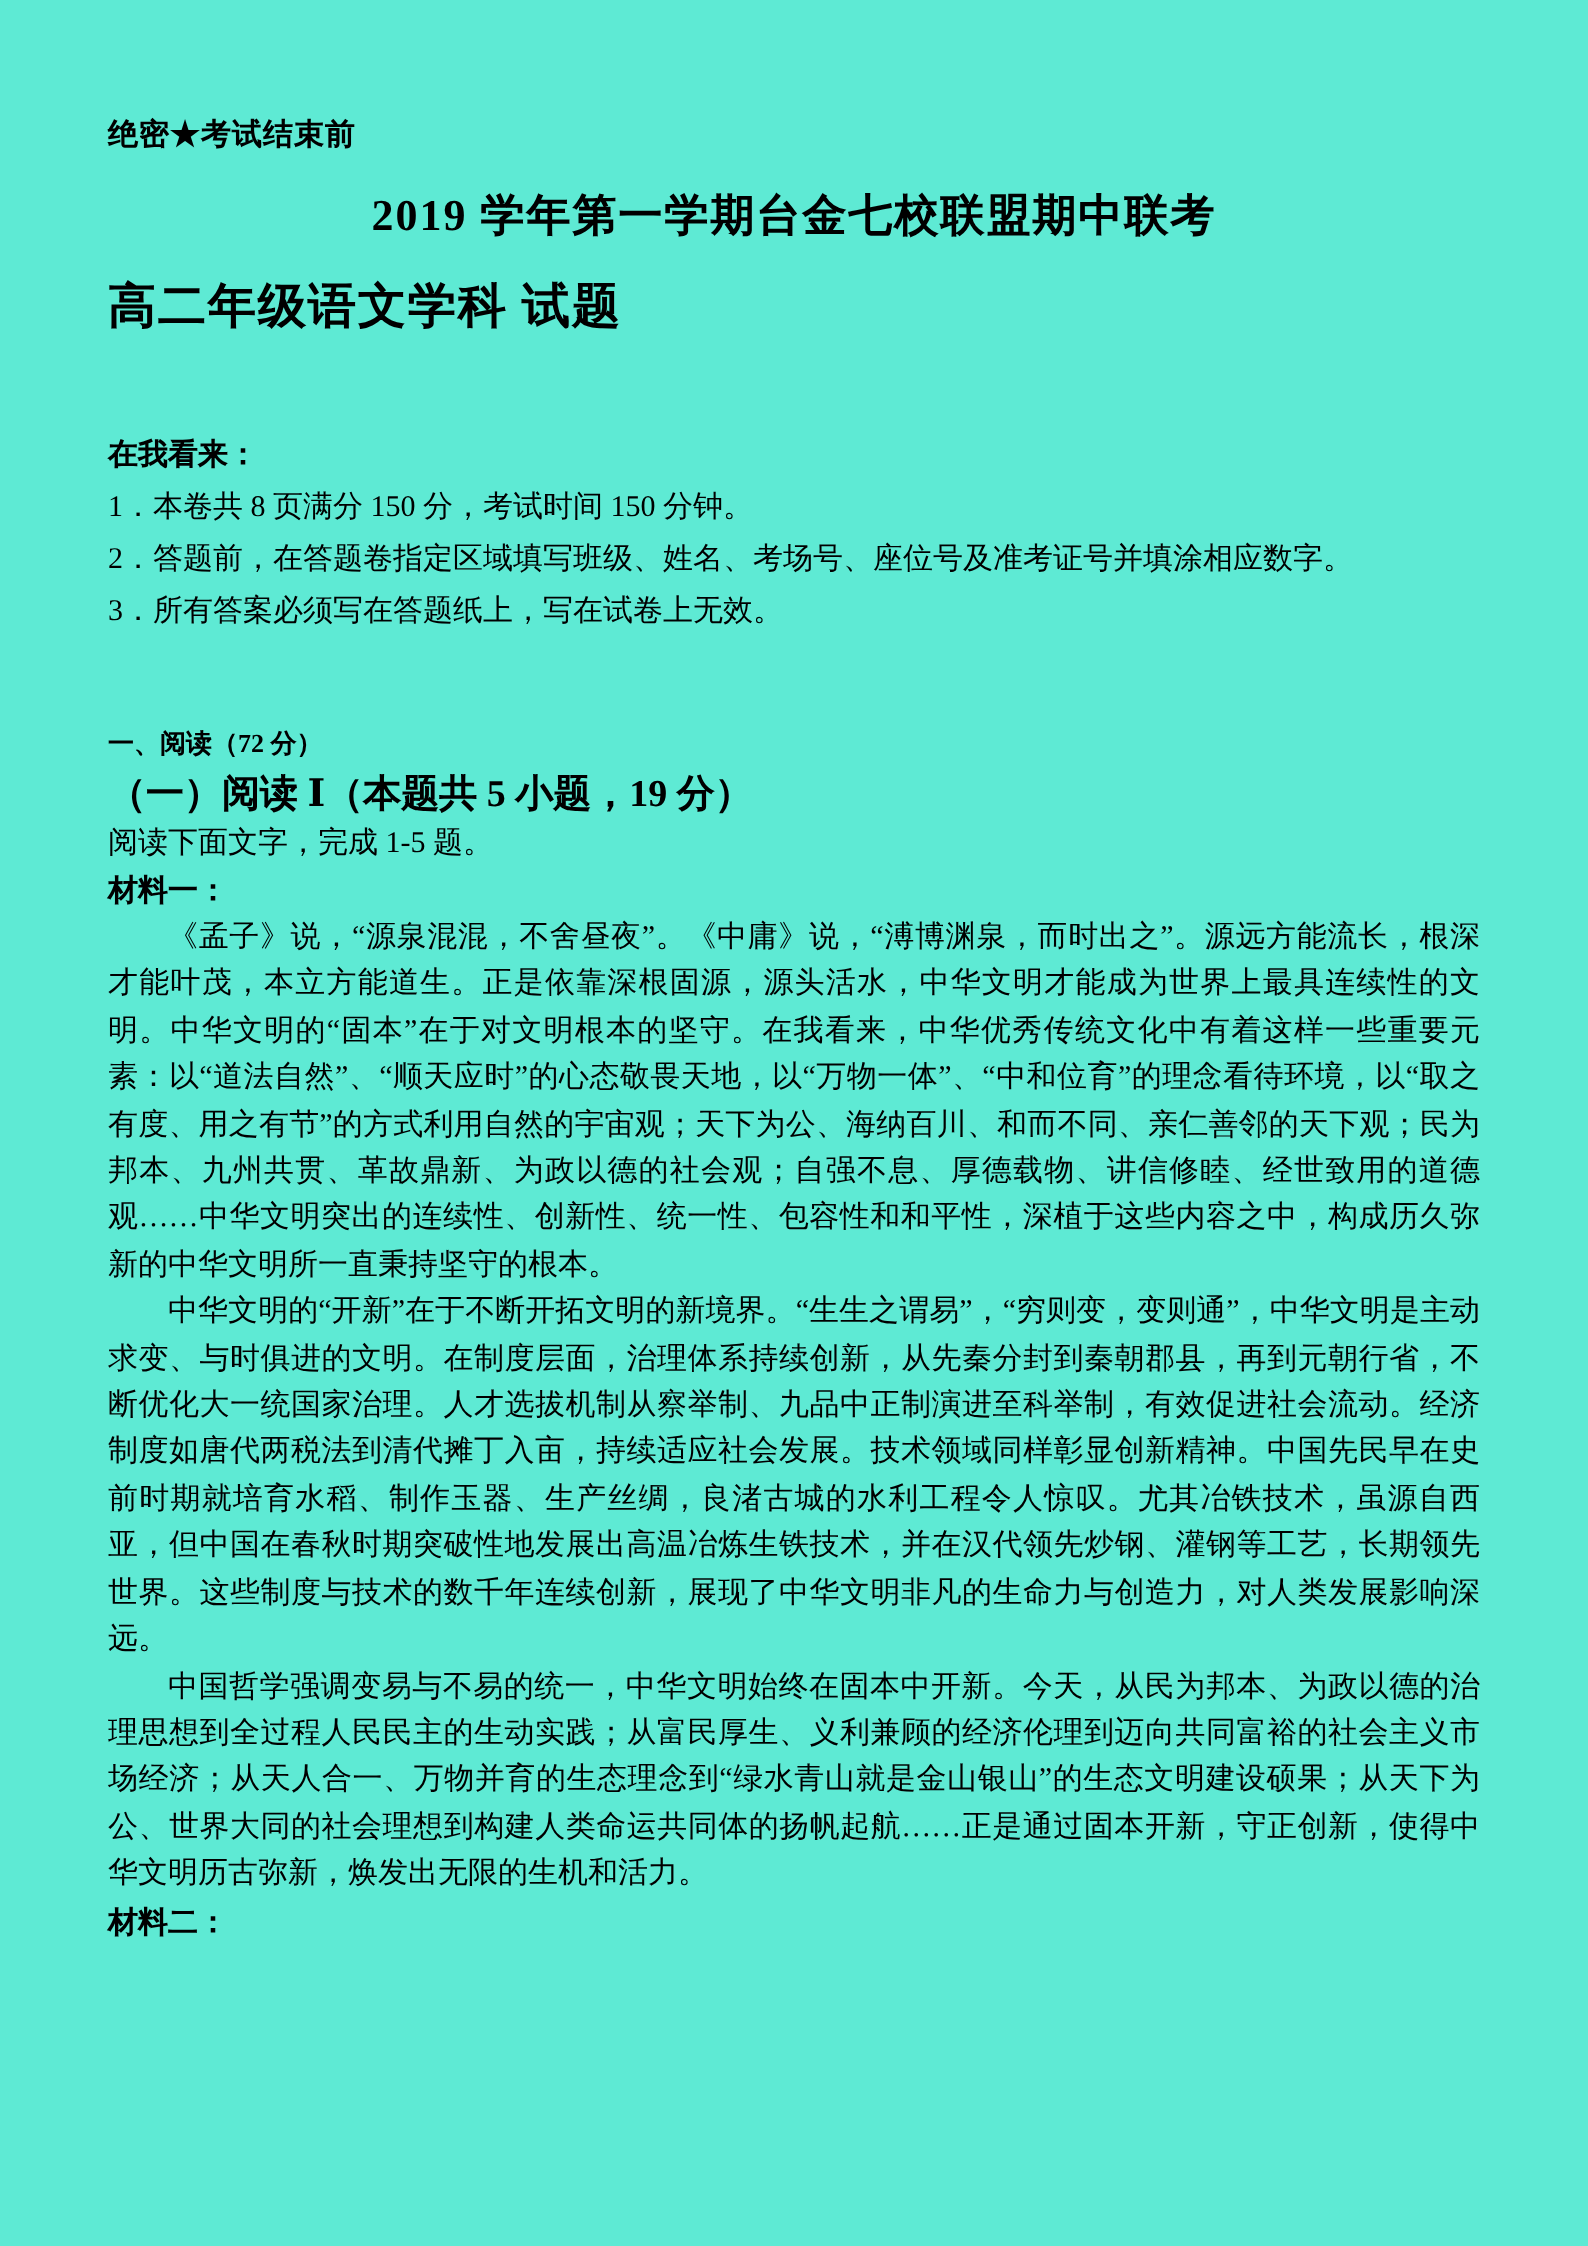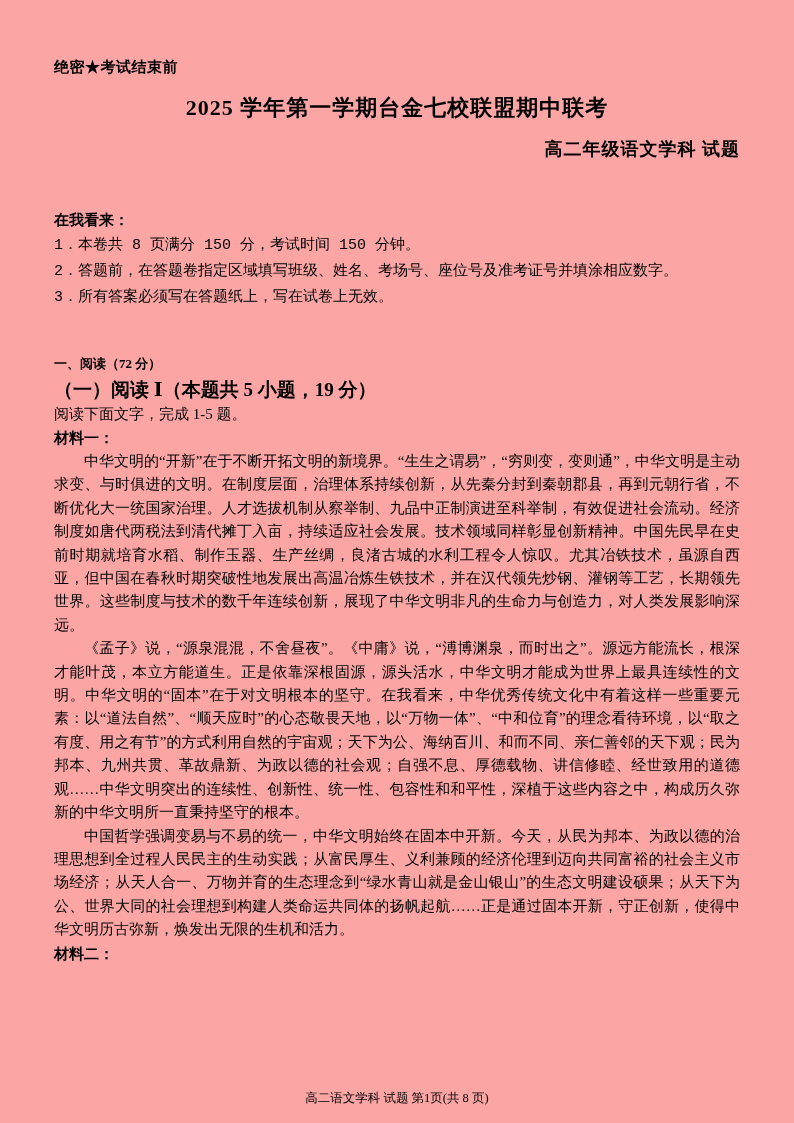--- a/index.html
+++ b/index.html
@@ -5,21 +5,21 @@
   html, body {
     margin: 0;
     padding: 0;
     background: #e8e8e8;
   }
   .page {
     position: relative;
     width: 794px;
     height: 1123px;
     margin: 0 auto;
-    background: #fca5a5;
+    background: #5eead4;
     font-family: "Liberation Serif", "DejaVu Serif", serif;
     color: #000000;
     box-sizing: border-box;
     overflow: hidden;
   }
   .content {
     padding: 58px 54px 0 54px;
   }
   .secrecy {
     font-size: 15px;
@@ -27,37 +27,36 @@
     letter-spacing: 0.5px;
   }
   .title {
     font-size: 22px;
     font-weight: bold;
     text-align: center;
     margin-top: 16px;
     letter-spacing: 1px;
   }
   .subtitle {
-    font-size: 18px;
+    font-size: 24px;
     font-weight: bold;
-    text-align: right;
+    text-align: left;
     margin-top: 14px;
     letter-spacing: 1px;
   }
   .notice {
     margin-top: 46px;
     font-size: 15px;
     line-height: 26px;
   }
   .notice-heading {
     font-weight: bold;
   }
   .notice-item {
     text-align: justify;
-    font-family: Liberation Mono, monospace;
   }
   .section {
     margin-top: 40px;
   }
   .section-heading {
     font-size: 13px;
     font-weight: bold;
     line-height: 26px;
   }
   .subsection-heading {
@@ -92,39 +91,38 @@
   }
 </style>
 </head>
 <body>
 
 <div class="page">
   <div class="content">
 
     <div class="secrecy">绝密★考试结束前</div>
 
-    <div class="title">2025 学年第一学期台金七校联盟期中联考</div>
+    <div class="title">2019 学年第一学期台金七校联盟期中联考</div>
     <div class="subtitle">高二年级语文学科 试题</div>
 
     <div class="notice">
       <div class="notice-heading">在我看来：</div>
       <div class="notice-item">1．本卷共 8 页满分 150 分，考试时间 150 分钟。</div>
       <div class="notice-item">2．答题前，在答题卷指定区域填写班级、姓名、考场号、座位号及准考证号并填涂相应数字。</div>
       <div class="notice-item">3．所有答案必须写在答题纸上，写在试卷上无效。</div>
     </div>
 
     <div class="section">
       <div class="section-heading">一、阅读（72 分）</div>
       <div class="subsection-heading">（一）阅读 Ⅰ（本题共 5 小题，19 分）</div>
       <div class="instruction">阅读下面文字，完成 1-5 题。</div>
 
       <div class="material-label">材料一：</div>
+      <p class="body-para">《孟子》说，“源泉混混，不舍昼夜”。《中庸》说，“溥博渊泉，而时出之”。源远方能流长，根深才能叶茂，本立方能道生。正是依靠深根固源，源头活水，中华文明才能成为世界上最具连续性的文明。中华文明的“固本”在于对文明根本的坚守。在我看来，中华优秀传统文化中有着这样一些重要元素：以“道法自然”、“顺天应时”的心态敬畏天地，以“万物一体”、“中和位育”的理念看待环境，以“取之有度、用之有节”的方式利用自然的宇宙观；天下为公、海纳百川、和而不同、亲仁善邻的天下观；民为邦本、九州共贯、革故鼎新、为政以德的社会观；自强不息、厚德载物、讲信修睦、经世致用的道德观……中华文明突出的连续性、创新性、统一性、包容性和和平性，深植于这些内容之中，构成历久弥新的中华文明所一直秉持坚守的根本。</p>
       <p class="body-para">中华文明的“开新”在于不断开拓文明的新境界。“生生之谓易”，“穷则变，变则通”，中华文明是主动求变、与时俱进的文明。在制度层面，治理体系持续创新，从先秦分封到秦朝郡县，再到元朝行省，不断优化大一统国家治理。人才选拔机制从察举制、九品中正制演进至科举制，有效促进社会流动。经济制度如唐代两税法到清代摊丁入亩，持续适应社会发展。技术领域同样彰显创新精神。中国先民早在史前时期就培育水稻、制作玉器、生产丝绸，良渚古城的水利工程令人惊叹。尤其冶铁技术，虽源自西亚，但中国在春秋时期突破性地发展出高温冶炼生铁技术，并在汉代领先炒钢、灌钢等工艺，长期领先世界。这些制度与技术的数千年连续创新，展现了中华文明非凡的生命力与创造力，对人类发展影响深远。</p>
-      <p class="body-para">《孟子》说，“源泉混混，不舍昼夜”。《中庸》说，“溥博渊泉，而时出之”。源远方能流长，根深才能叶茂，本立方能道生。正是依靠深根固源，源头活水，中华文明才能成为世界上最具连续性的文明。中华文明的“固本”在于对文明根本的坚守。在我看来，中华优秀传统文化中有着这样一些重要元素：以“道法自然”、“顺天应时”的心态敬畏天地，以“万物一体”、“中和位育”的理念看待环境，以“取之有度、用之有节”的方式利用自然的宇宙观；天下为公、海纳百川、和而不同、亲仁善邻的天下观；民为邦本、九州共贯、革故鼎新、为政以德的社会观；自强不息、厚德载物、讲信修睦、经世致用的道德观……中华文明突出的连续性、创新性、统一性、包容性和和平性，深植于这些内容之中，构成历久弥新的中华文明所一直秉持坚守的根本。</p>
       <p class="body-para">中国哲学强调变易与不易的统一，中华文明始终在固本中开新。今天，从民为邦本、为政以德的治理思想到全过程人民民主的生动实践；从富民厚生、义利兼顾的经济伦理到迈向共同富裕的社会主义市场经济；从天人合一、万物并育的生态理念到“绿水青山就是金山银山”的生态文明建设硕果；从天下为公、世界大同的社会理想到构建人类命运共同体的扬帆起航……正是通过固本开新，守正创新，使得中华文明历古弥新，焕发出无限的生机和活力。</p>
 
       <div class="material-label">材料二：</div>
     </div>
 
   </div>
 
-  <div class="footer">高二语文学科  试题 第1页(共 8 页)</div>
 </div>
 
 </body></html>

